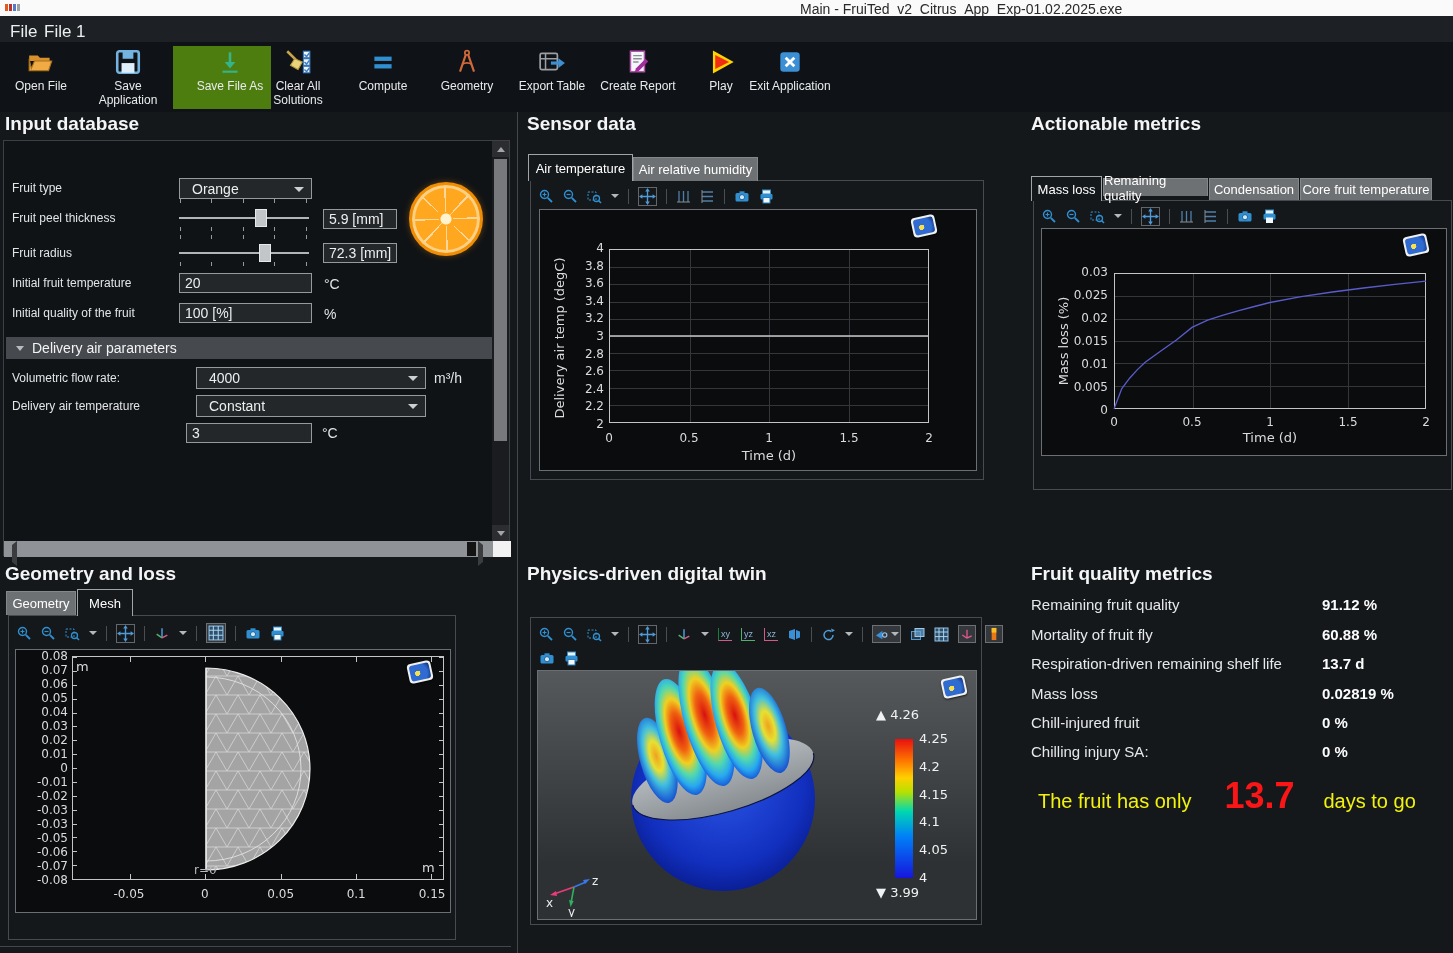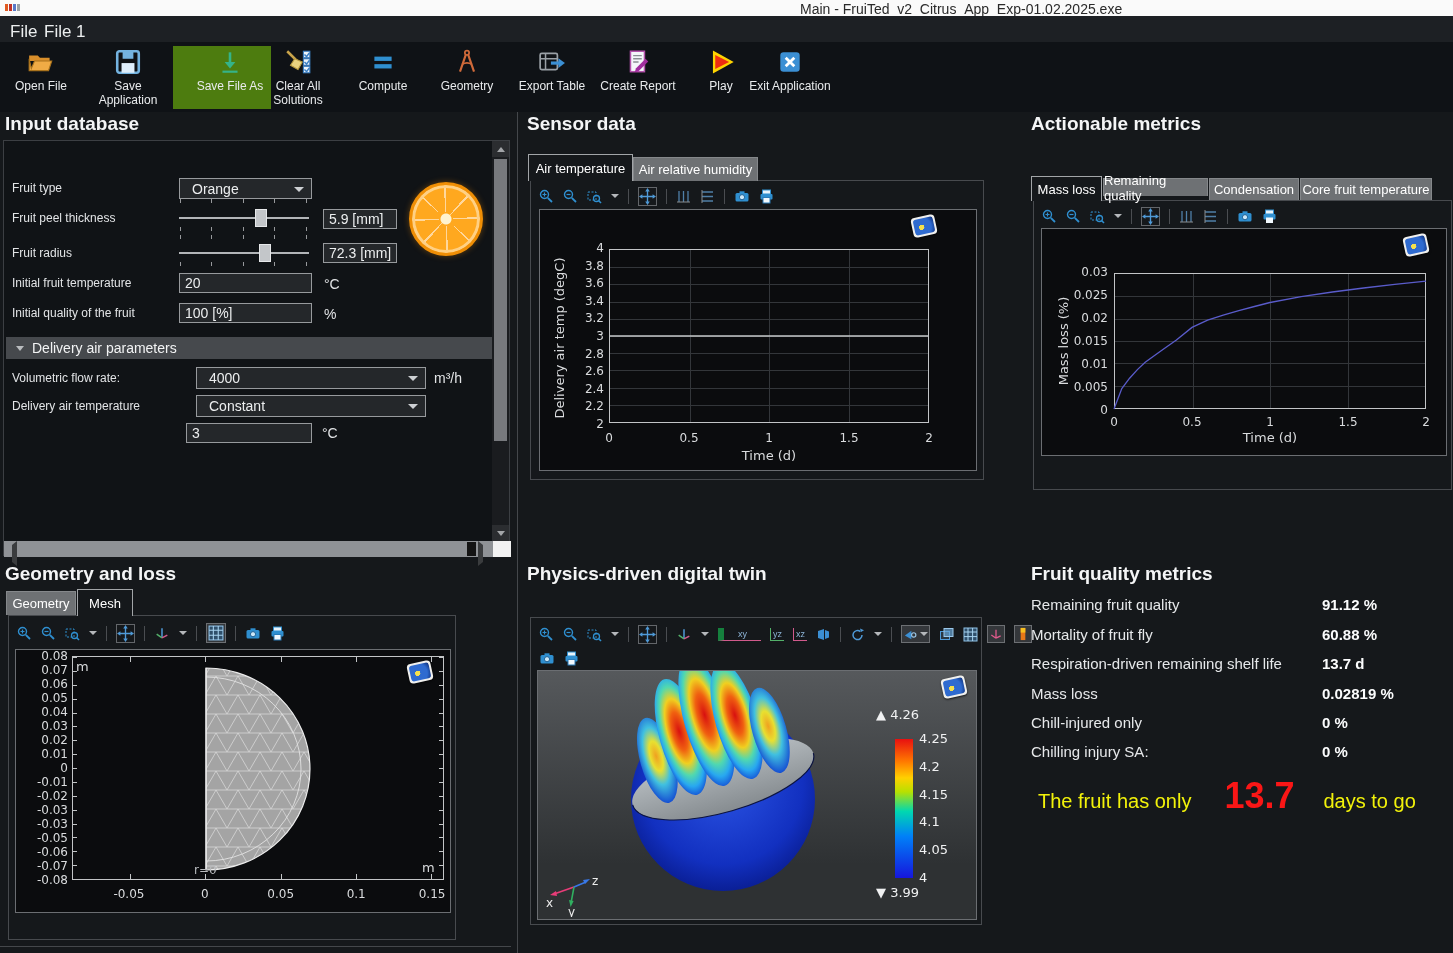--- a/index.html
+++ b/index.html
@@ -661,21 +661,21 @@
           <path d="M7.5 2v11M2 7.5h11" stroke="#4f9ad8" stroke-width="1.2"></path>
           <path d="M7.5 0l2 3h-4zM7.5 15l2-3h-4zM0 7.5l3-2v4zM15 7.5l-3-2v4z" fill="#4f9ad8"></path>
         </svg>
       <span class="sep"></span>
       <svg width="16" height="16" viewBox="0 0 15 15">
           <path d="M7.5 12V3" stroke="#4f9ad8" stroke-width="1.4"></path>
           <path d="M7.5 12L2.5 8.5" stroke="#53b06a" stroke-width="1.4"></path>
           <path d="M7.5 12l5-2.5" stroke="#d05a8c" stroke-width="1.4"></path>
         </svg>
       <span class="car"></span>
-      <span class="vlbl" style="border-left:6px solid #15803d;border-bottom:1px solid #d05a8c;padding:1px 14px">xy</span>
+      <span class="vlbl" style="border-left:1px solid #15803d;border-bottom:1px solid #d05a8c;padding:1px 2px">xy</span>
       <span class="vlbl" style="border-left:1px solid #53b06a;border-bottom:1px solid #53b06a;padding:1px 2px">yz</span>
       <span class="vlbl" style="border-left:1px solid #d05a8c;border-bottom:1px solid #d05a8c;padding:1px 2px">xz</span>
       <svg width="15" height="15" viewBox="0 0 15 15">
           <path d="M2 11V4l6-2v11zM9 3l4 1.5v6L9 12z" fill="#3b8fd4"></path>
         </svg>
       <span class="sep"></span>
       <svg width="15" height="15" viewBox="0 0 15 15">
           <path d="M12 8a4.5 4.5 0 1 1-1.6-3.4" fill="none" stroke="#4f9ad8" stroke-width="1.5"></path>
           <path d="M10 1.5l1 3.4 3-1.7z" fill="#4f9ad8"></path>
         </svg>
@@ -788,21 +788,21 @@
 
   <div class="panel-h" style="left:1031px;top:563px">Fruit quality metrics</div>
   <div class="qrow-l" style="left:1031px;top:596px">Remaining fruit quality</div>
   <div class="qrow-v" style="left:1322px;top:596px">91.12 %</div>
   <div class="qrow-l" style="left:1031px;top:626px">Mortality of fruit fly</div>
   <div class="qrow-v" style="left:1322px;top:626px">60.88 %</div>
   <div class="qrow-l" style="left:1031px;top:655px">Respiration-driven remaining shelf life</div>
   <div class="qrow-v" style="left:1322px;top:655px">13.7 d</div>
   <div class="qrow-l" style="left:1031px;top:685px">Mass loss</div>
   <div class="qrow-v" style="left:1322px;top:685px">0.02819 %</div>
-  <div class="qrow-l" style="left:1031px;top:714px">Chill-injured only</div>
+  <div class="qrow-l" style="left:1031px;top:714px">Chill-injured fruit</div>
   <div class="qrow-v" style="left:1322px;top:714px">0 %</div>
   <div class="qrow-l" style="left:1031px;top:743px">Chilling injury SA:</div>
   <div class="qrow-v" style="left:1322px;top:743px">0 %</div>
 
   <div class="abs" style="left:1031px;top:775px;width:420px;display:flex;align-items:baseline">
     <span style="font-size:20px;color:#f2f20a;padding-left:7px">The fruit has only</span>
     <span style="font-size:36px;font-weight:700;color:#fa1616;margin:0 29px 0 33px">13.7</span>
     <span style="font-size:20px;color:#f2f20a">days to go</span>
   </div>
 

